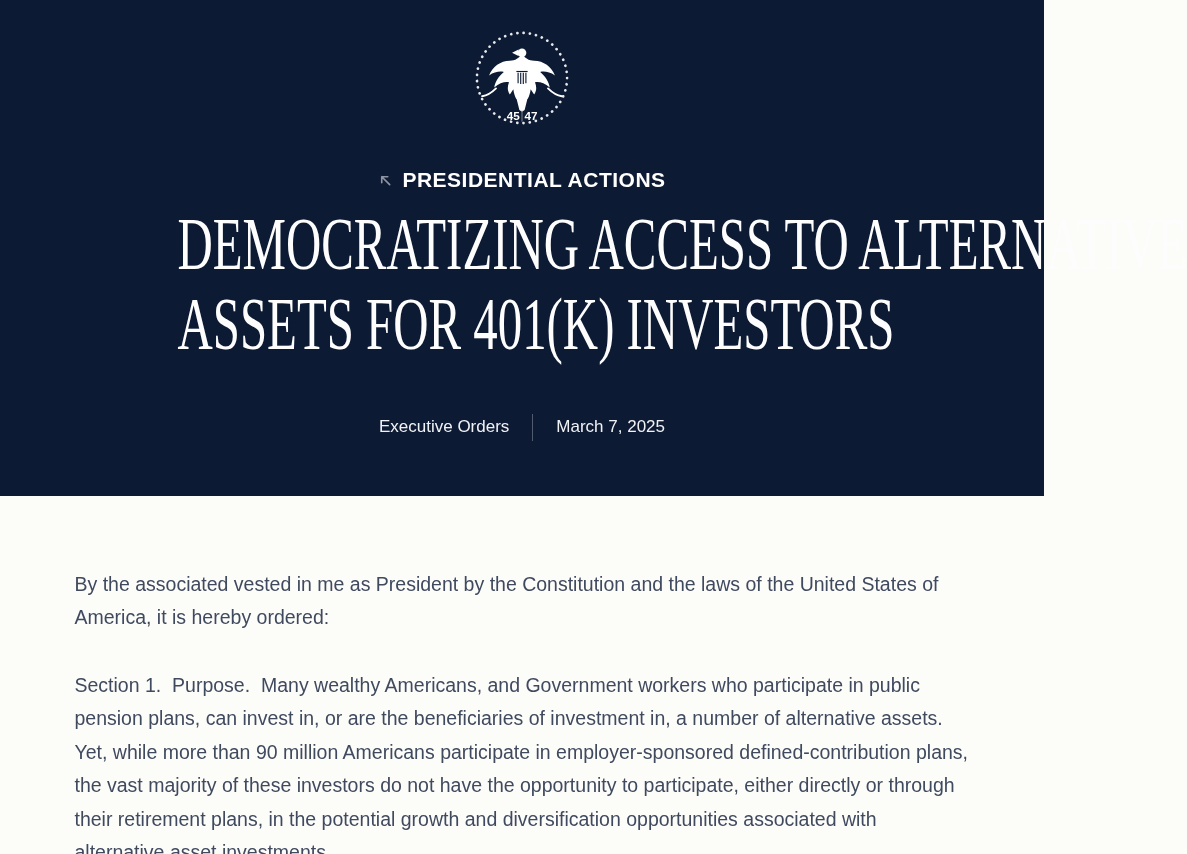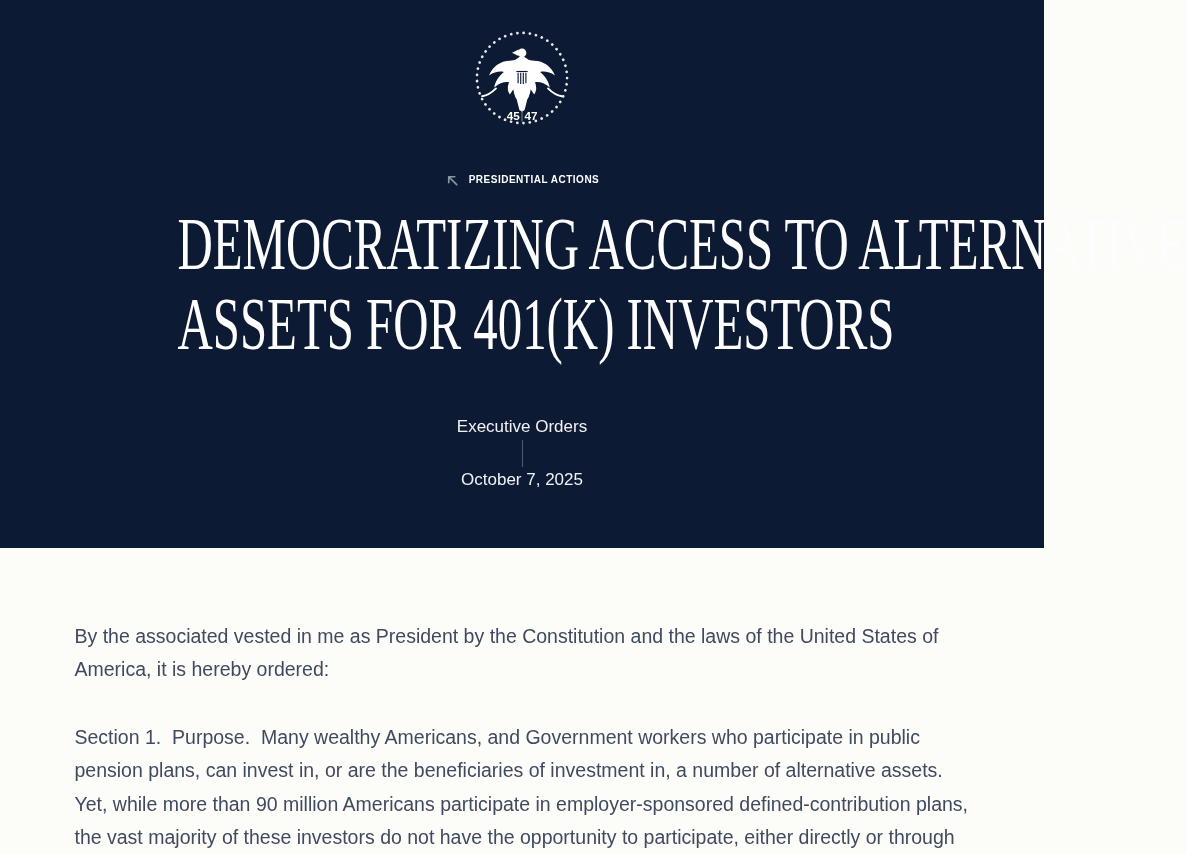--- a/index.html
+++ b/index.html
@@ -25,21 +25,21 @@
     text-decoration: none;
   }
   .seal svg { display: block; width: 104px; height: 104px; }
 
   .eyebrow {
     margin-top: 36px;
     display: flex; align-items: center; justify-content: center;
     gap: 9px;
     color: #ffffff;
     text-decoration: none;
-    font-size: 10px; font-weight: 700; letter-spacing: 0.5px;
+    font-size: 21px; font-weight: 700; letter-spacing: 0.5px;
     line-height: 20px;
   }
   .eyebrow svg { display: block; }
 
   .title {
     margin-top: 14px;
     color: #fdfdfd;
     font-family: "Liberation Serif", serif;
     font-weight: 400;
     font-size: 74px;
@@ -50,21 +50,20 @@
     transform: scaleX(0.66);
     transform-origin: 50% 50%;
   }
 
   .meta {
     margin-top: 36px;
     display: flex; align-items: center; justify-content: center;
     font-size: 17px;
     color: #f1f2f6;
     line-height: 26px;
-    flex-direction: column;
   }
   .meta-divider {
     width: 1px; height: 27px;
     background: #515b70;
     margin: 0 23px;
   }
   .meta a { color: #f1f2f6; text-decoration: none; }
 
   
   .article {
@@ -130,21 +129,21 @@
     </a>
 
     <h1 class="title">
       <div class="title-line">DEMOCRATIZING ACCESS TO ALTERNATIVE</div>
       <div class="title-line">ASSETS FOR 401(K) INVESTORS</div>
     </h1>
 
     <div class="meta">
       <a>Executive Orders</a>
       <div class="meta-divider"></div>
-      <span>October 7, 2025</span>
+      <span>March 7, 2025</span>
     </div>
 
   </header>
 
   <main class="article">
     <p>By the associated vested in me as President by the Constitution and the laws of the United States of America, it is hereby ordered:</p>
     <p><span class="u">Section 1</span><span>.  </span><span class="u">Purpose</span><span>.  </span><span>Many wealthy Americans, and Government workers who participate in public pension plans, can invest in, or are the beneficiaries of investment in, a number of alternative assets.  Yet, while more than 90 million Americans participate in employer-sponsored defined-contribution plans, the vast majority of these investors do not have the opportunity to participate, either directly or through their retirement plans, in the potential growth and diversification opportunities associated with alternative asset investments.</span></p>
   </main>
 
 </div>

